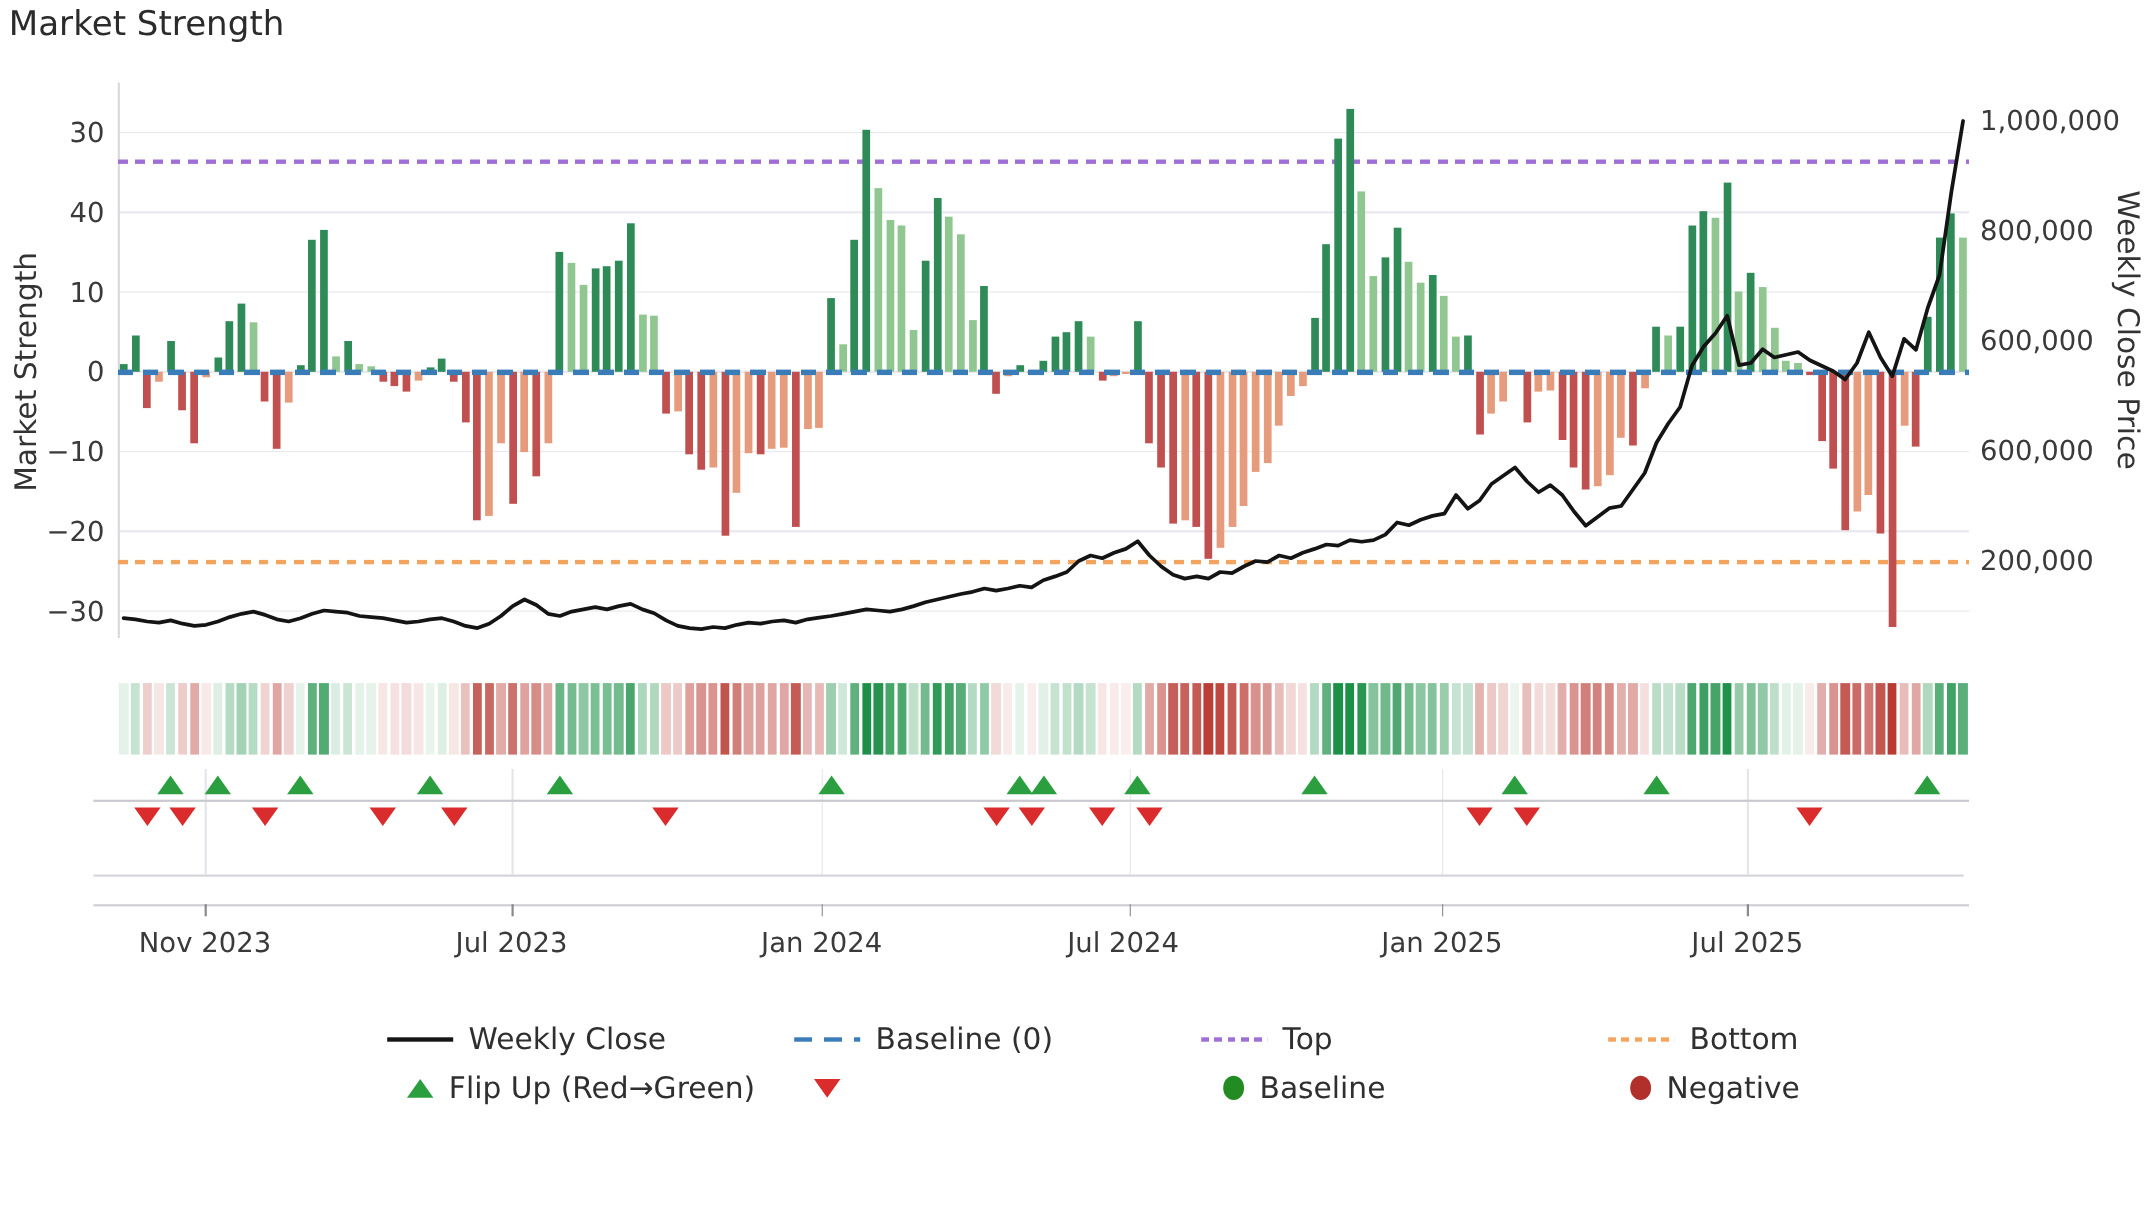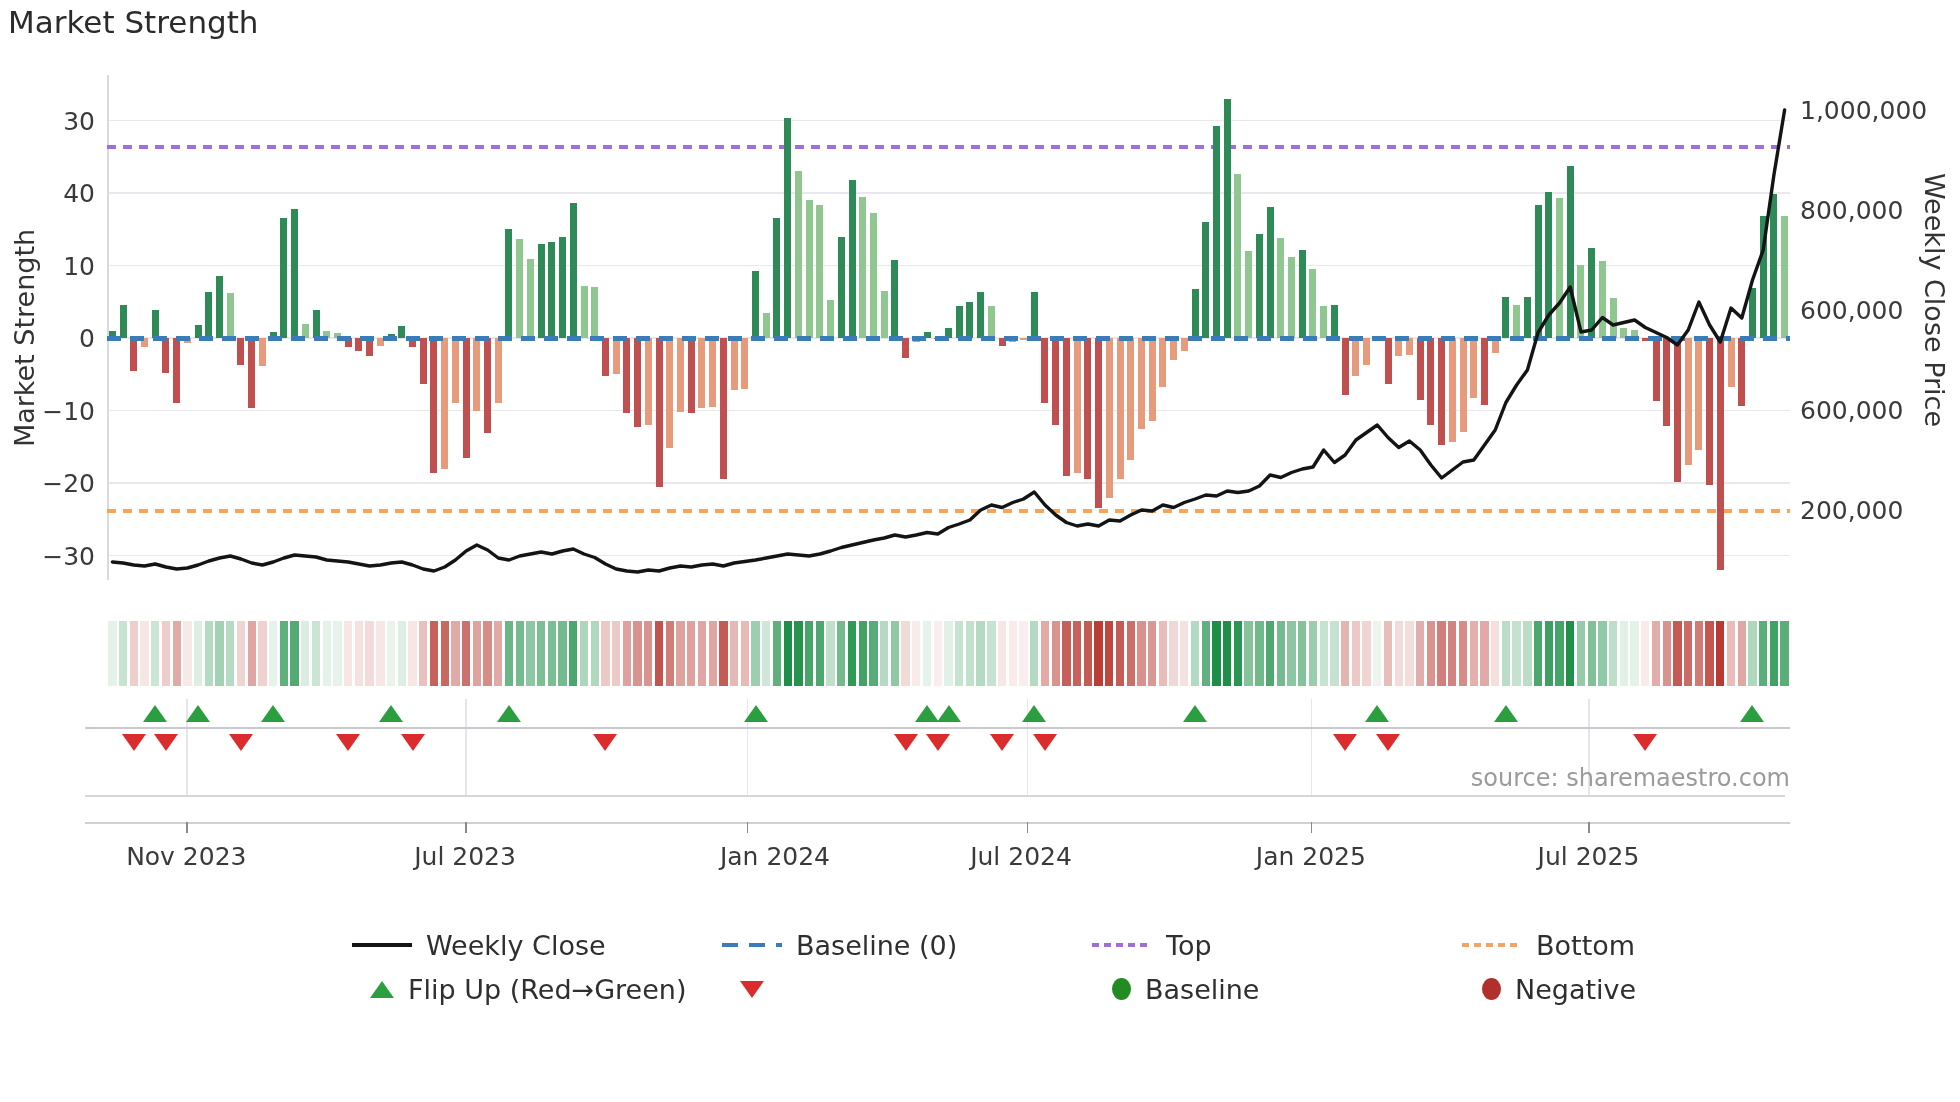--- a/index.html
+++ b/index.html
@@ -413,29 +413,28 @@
       <div class="tri" style="left: 1376.01px; top: 734px; border-left: 12px solid transparent; border-right: 12px solid transparent; border-top: 17px solid rgb(218, 44, 44);"></div>
       <div class="tri" style="left: 1633.28px; top: 734px; border-left: 12px solid transparent; border-right: 12px solid transparent; border-top: 17px solid rgb(218, 44, 44);"></div>
     </div>
   <div id="axis-layer">
       <div class="spine" style="left: 85px; top: 822px; width: 1705px; height: 1.8px; background: rgb(207, 207, 212);"></div>
       <div class="tickmark" style="left: 186.326px; top: 822px;"></div>
       <div class="xtick" style="left: 186.326px; top: 842px;">Nov 2023</div>
       <div class="tickmark" style="left: 465.039px; top: 822px;"></div>
       <div class="xtick" style="left: 465.039px; top: 842px;">Jul 2023</div>
       <div class="tickmark" style="left: 746.969px; top: 822px;"></div>
-      <div class="xtick" style="left: 746.969px; top: 842px; margin-left: 28px;">Jan 2024</div>
+      <div class="xtick" style="left: 746.969px; top: 842px;">Jan 2024</div>
       <div class="tickmark" style="left: 1026.75px; top: 822px;"></div>
       <div class="xtick" style="left: 1021px; top: 842px;">Jul 2024</div>
       <div class="tickmark" style="left: 1310.83px; top: 822px;"></div>
       <div class="xtick" style="left: 1310.83px; top: 842px;">Jan 2025</div>
       <div class="tickmark" style="left: 1588.47px; top: 822px;"></div>
       <div class="xtick" style="left: 1588.47px; top: 842px;">Jul 2025</div>
     </div>
-  <div class="source">source: sharemaestro.com</div>
   <div id="legend-layer">
       <div class="legend-item" style="left: 352px; top: 928px;">
         <span class="sw" style="width: 60px; height: 4px; background: rgb(20, 20, 20);"></span>
         <span class="legend-label">Weekly Close</span>
       </div>
       <div class="legend-item" style="left: 722px; top: 928px;">
         <span class="sw" style="width: 60px; height: 4.5px; background: repeating-linear-gradient(90deg, rgb(58, 124, 184) 0px, rgb(58, 124, 184) 16px, transparent 16px, transparent 27px);"></span>
         <span class="legend-label">Baseline (0)</span>
       </div>
       <div class="legend-item" style="left: 1092px; top: 928px;">

